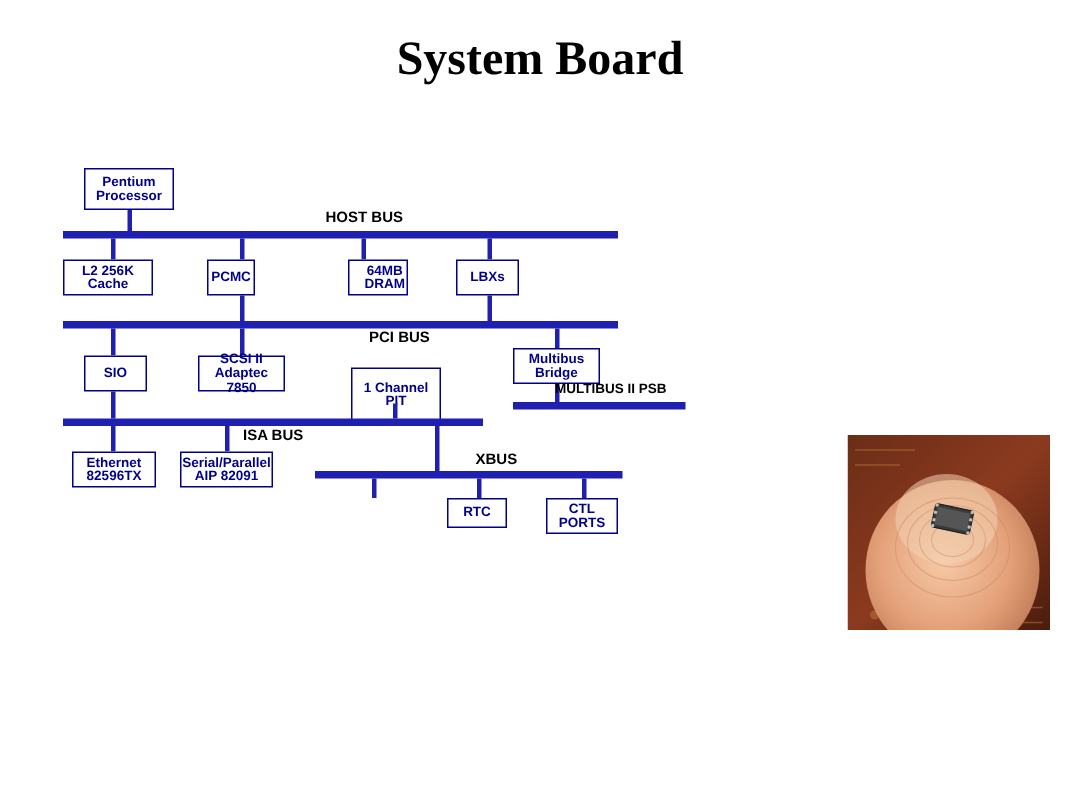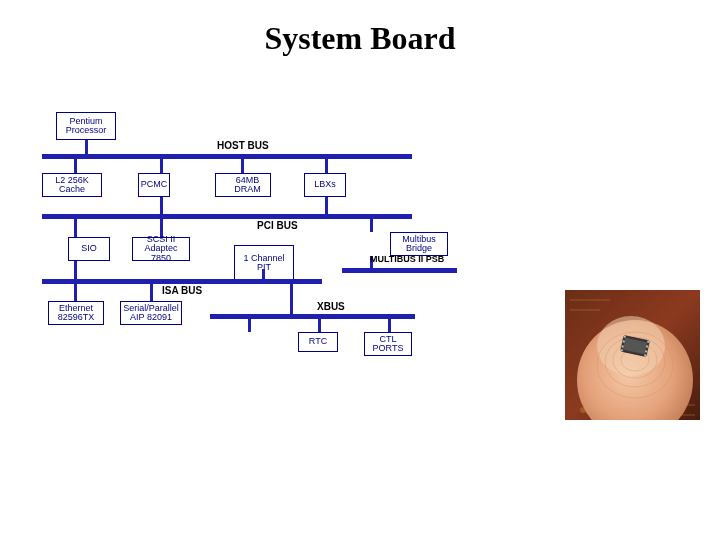--- a/index.html
+++ b/index.html
@@ -60,21 +60,21 @@
     text-align: center;
     font-size: 9px;
     line-height: 1.05;
     color: #000088;
     display: flex;
     flex-direction: column;
     justify-content: center;
     align-items: center;
     padding: 2px;
     box-sizing: border-box;
-    font-weight: normal;
+    font-weight: bold;
   }
   .bus {
     position: absolute;
     background: #2020b0;
   }
   .bus.h { height: 5px; }
   .bus-label {
     position: absolute;
     font-size: 10px;
     font-weight: bold;
@@ -104,41 +104,41 @@
     <div class="bus-label" style="left:175px; top:28px;">HOST BUS</div>
 
     <div class="stub" style="left:32px; top:47px; height:14px;"></div>
     <div class="box" style="left:0px; top:61px; width:60px; height:24px;">L2 256K<br>Cache</div>
 
     <div class="stub" style="left:118px; top:47px; height:14px;"></div>
     <div class="box" style="left:96px; top:61px; width:32px; height:24px;">PCMC</div>
     <div class="stub" style="left:118px; top:85px; height:17px;"></div>
 
     <div class="stub" style="left:199px; top:47px; height:14px;"></div>
-    <div class="box" style="left:173px; top:61px; width:56px; height:24px;padding-left:11px;">64MB<br>DRAM</div>
+    <div class="box" style="left:190px; top:61px; width:40px; height:24px;padding-left:11px;">64MB<br>DRAM</div>
 
     <div class="stub" style="left:283px; top:47px; height:14px;"></div>
     <div class="box" style="left:262px; top:61px; width:42px; height:24px;">LBXs</div>
     <div class="stub" style="left:283px; top:85px; height:17px;"></div>
 
     <div class="bus h" style="left:0px; top:102px; width:370px;"></div>
-    <div class="bus-label" style="left:215px; top:108px;">PCI BUS</div>
+    <div class="bus-label" style="left:204px; top:108px;">PCI BUS</div>
 
     <div class="stub" style="left:32px; top:107px; height:18px;"></div>
-    <div class="box" style="left:26px; top:125px; width:42px; height:24px;">SIO</div>
+    <div class="box" style="left:14px; top:125px; width:42px; height:24px;">SIO</div>
     <div class="stub" style="left:32px; top:149px; height:18px;"></div>
 
     <div class="stub" style="left:118px; top:107px; height:18px;"></div>
     <div class="box" style="left:90px; top:125px; width:58px; height:24px;">SCSI II<br>Adaptec 7850</div>
 
     <div class="box" style="left:192px; top:133px; width:60px; height:36px;">1 Channel<br>PIT</div>
     <div class="stub" style="left:220px; top:157px; height:10px;"></div>
 
     <div class="stub" style="left:328px; top:107px; height:13px;"></div>
-    <div class="box" style="left:300px; top:120px; width:58px; height:24px;margin-left:48px;">Multibus<br>Bridge</div>
+    <div class="box" style="left:300px; top:120px; width:58px; height:24px;">Multibus<br>Bridge</div>
     <div class="stub" style="left:328px; top:144px; height:12px;"></div>
 
     <div class="bus h" style="left:300px; top:156px; width:115px;"></div>
     <div class="bus-label" style="left:328px; top:142px; font-size:9px;">MULTIBUS II PSB</div>
 
     <div class="bus h" style="left:0px; top:167px; width:280px;"></div>
     <div class="bus-label" style="left:120px; top:173px;">ISA BUS</div>
 
     <div class="stub" style="left:32px; top:172px; height:17px;"></div>
     <div class="box" style="left:6px; top:189px; width:56px; height:24px;">Ethernet<br>82596TX</div>

